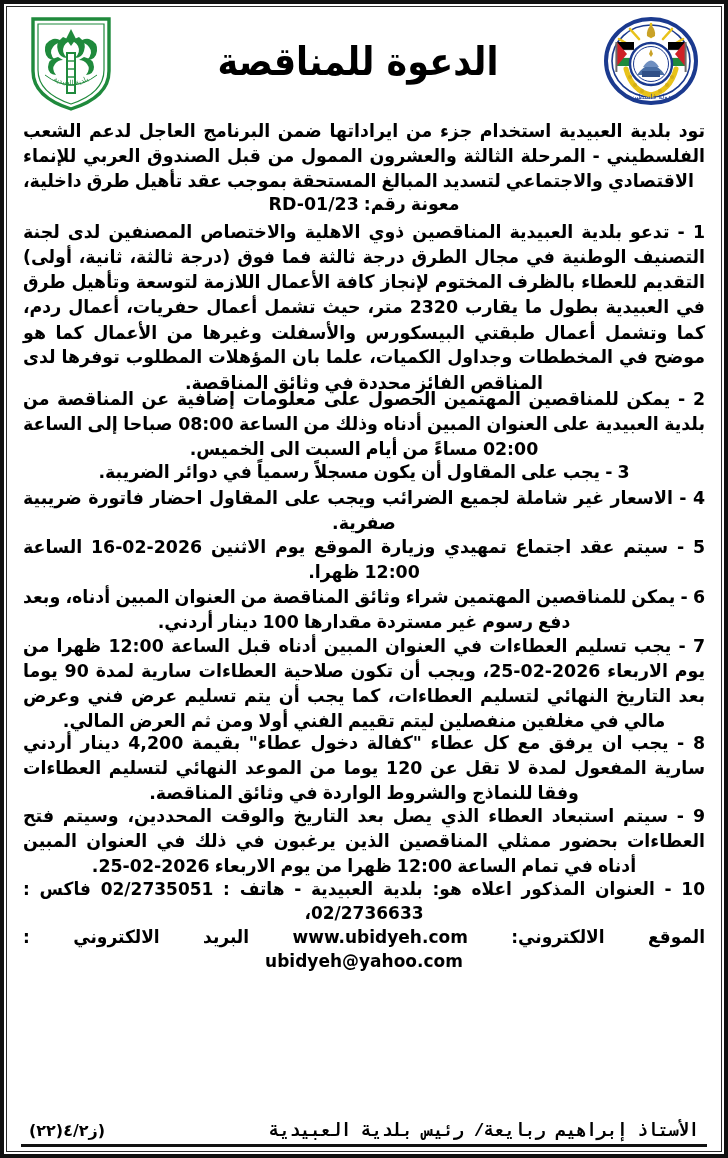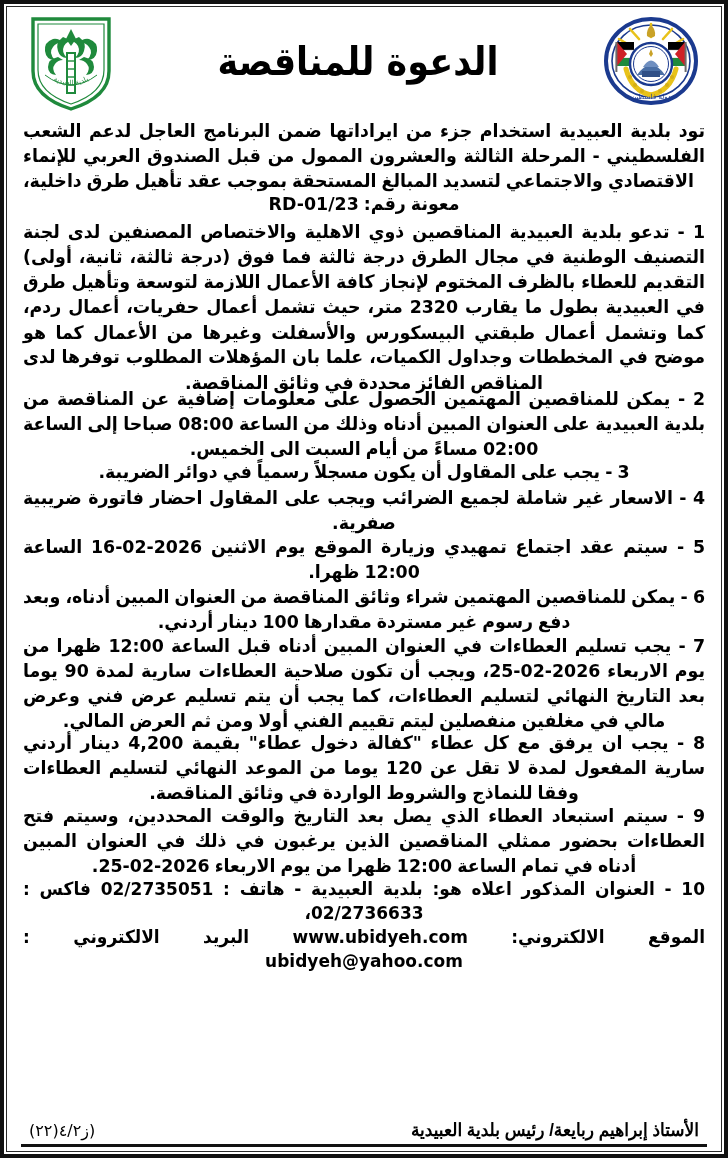--- a/index.html
+++ b/index.html
@@ -102,30 +102,30 @@
   
   .sig-row {
     flex: 0 0 auto;
     display: flex;
     align-items: baseline;
     justify-content: space-between;
     padding: 2px 10px 0 10px;
     margin-top: auto;
   }
   .signature {
-    font-family: Liberation Sans, sans-serif;
+    font-family: Liberation Mono, monospace;
     font-size: 17px;
     font-weight: 700;
     color: #000;
     transform: scaleY(1.05);
   }
   .doc-ref {
     font-family: "DejaVu Sans", sans-serif;
     font-size: 16px;
-    font-weight: 400;
+    font-weight: 700;
     color: #000;
     direction: rtl;
   }
   .rule-bottom {
     flex: 0 0 auto;
     height: 3px;
     background: #111111;
     margin: 3px 2px 0 2px;
   }
 </style>

